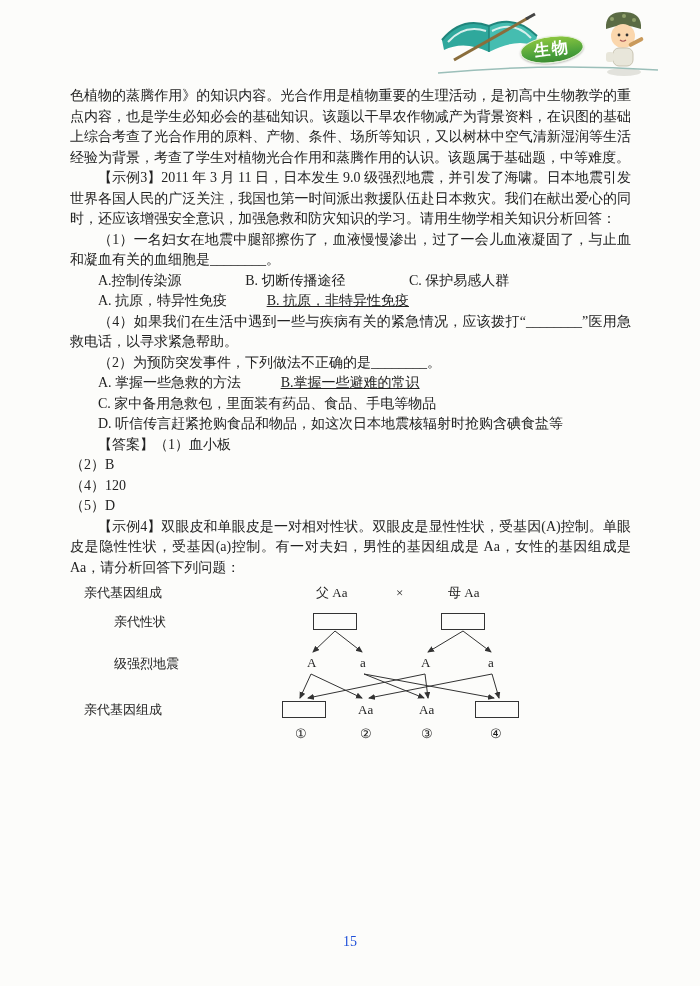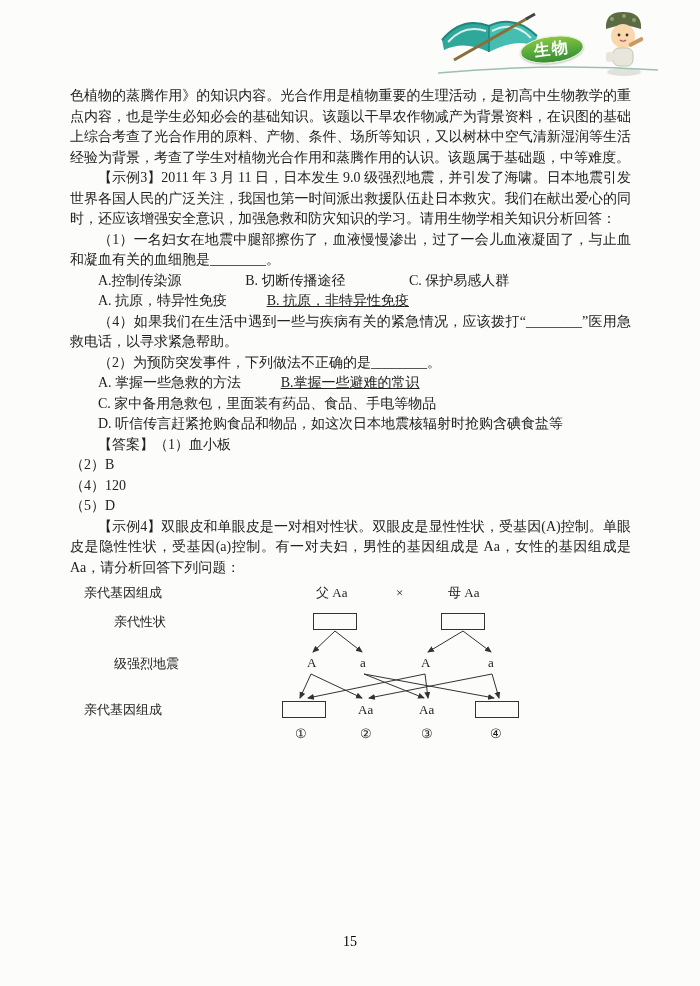--- a/index.html
+++ b/index.html
@@ -59,21 +59,21 @@
     position: absolute; white-space: nowrap; line-height: 16px;
   }
   .dbox {
     position: absolute; width: 44px; height: 17px;
     border: 1px solid #333; background: #fcfcfa;
   }
   .arrows { position: absolute; left: 0; top: 0; }
 
   .pageno {
     position: absolute; left: 0; right: 0; bottom: 36px;
-    text-align: center; font-size: 14px; color: #000000;
+    text-align: center; font-size: 14px; color: #1d4ed8;
   }
 </style>
 </head>
 <body>
 
 <div class="page">
 
   <div class="logo">
     <svg class="logo-book" width="112" height="62" viewBox="0 0 112 62">
       <path d="M8 34 Q28 10 55 20 L55 46 Q30 34 10 44 Z" fill="#2fa89c"></path>

